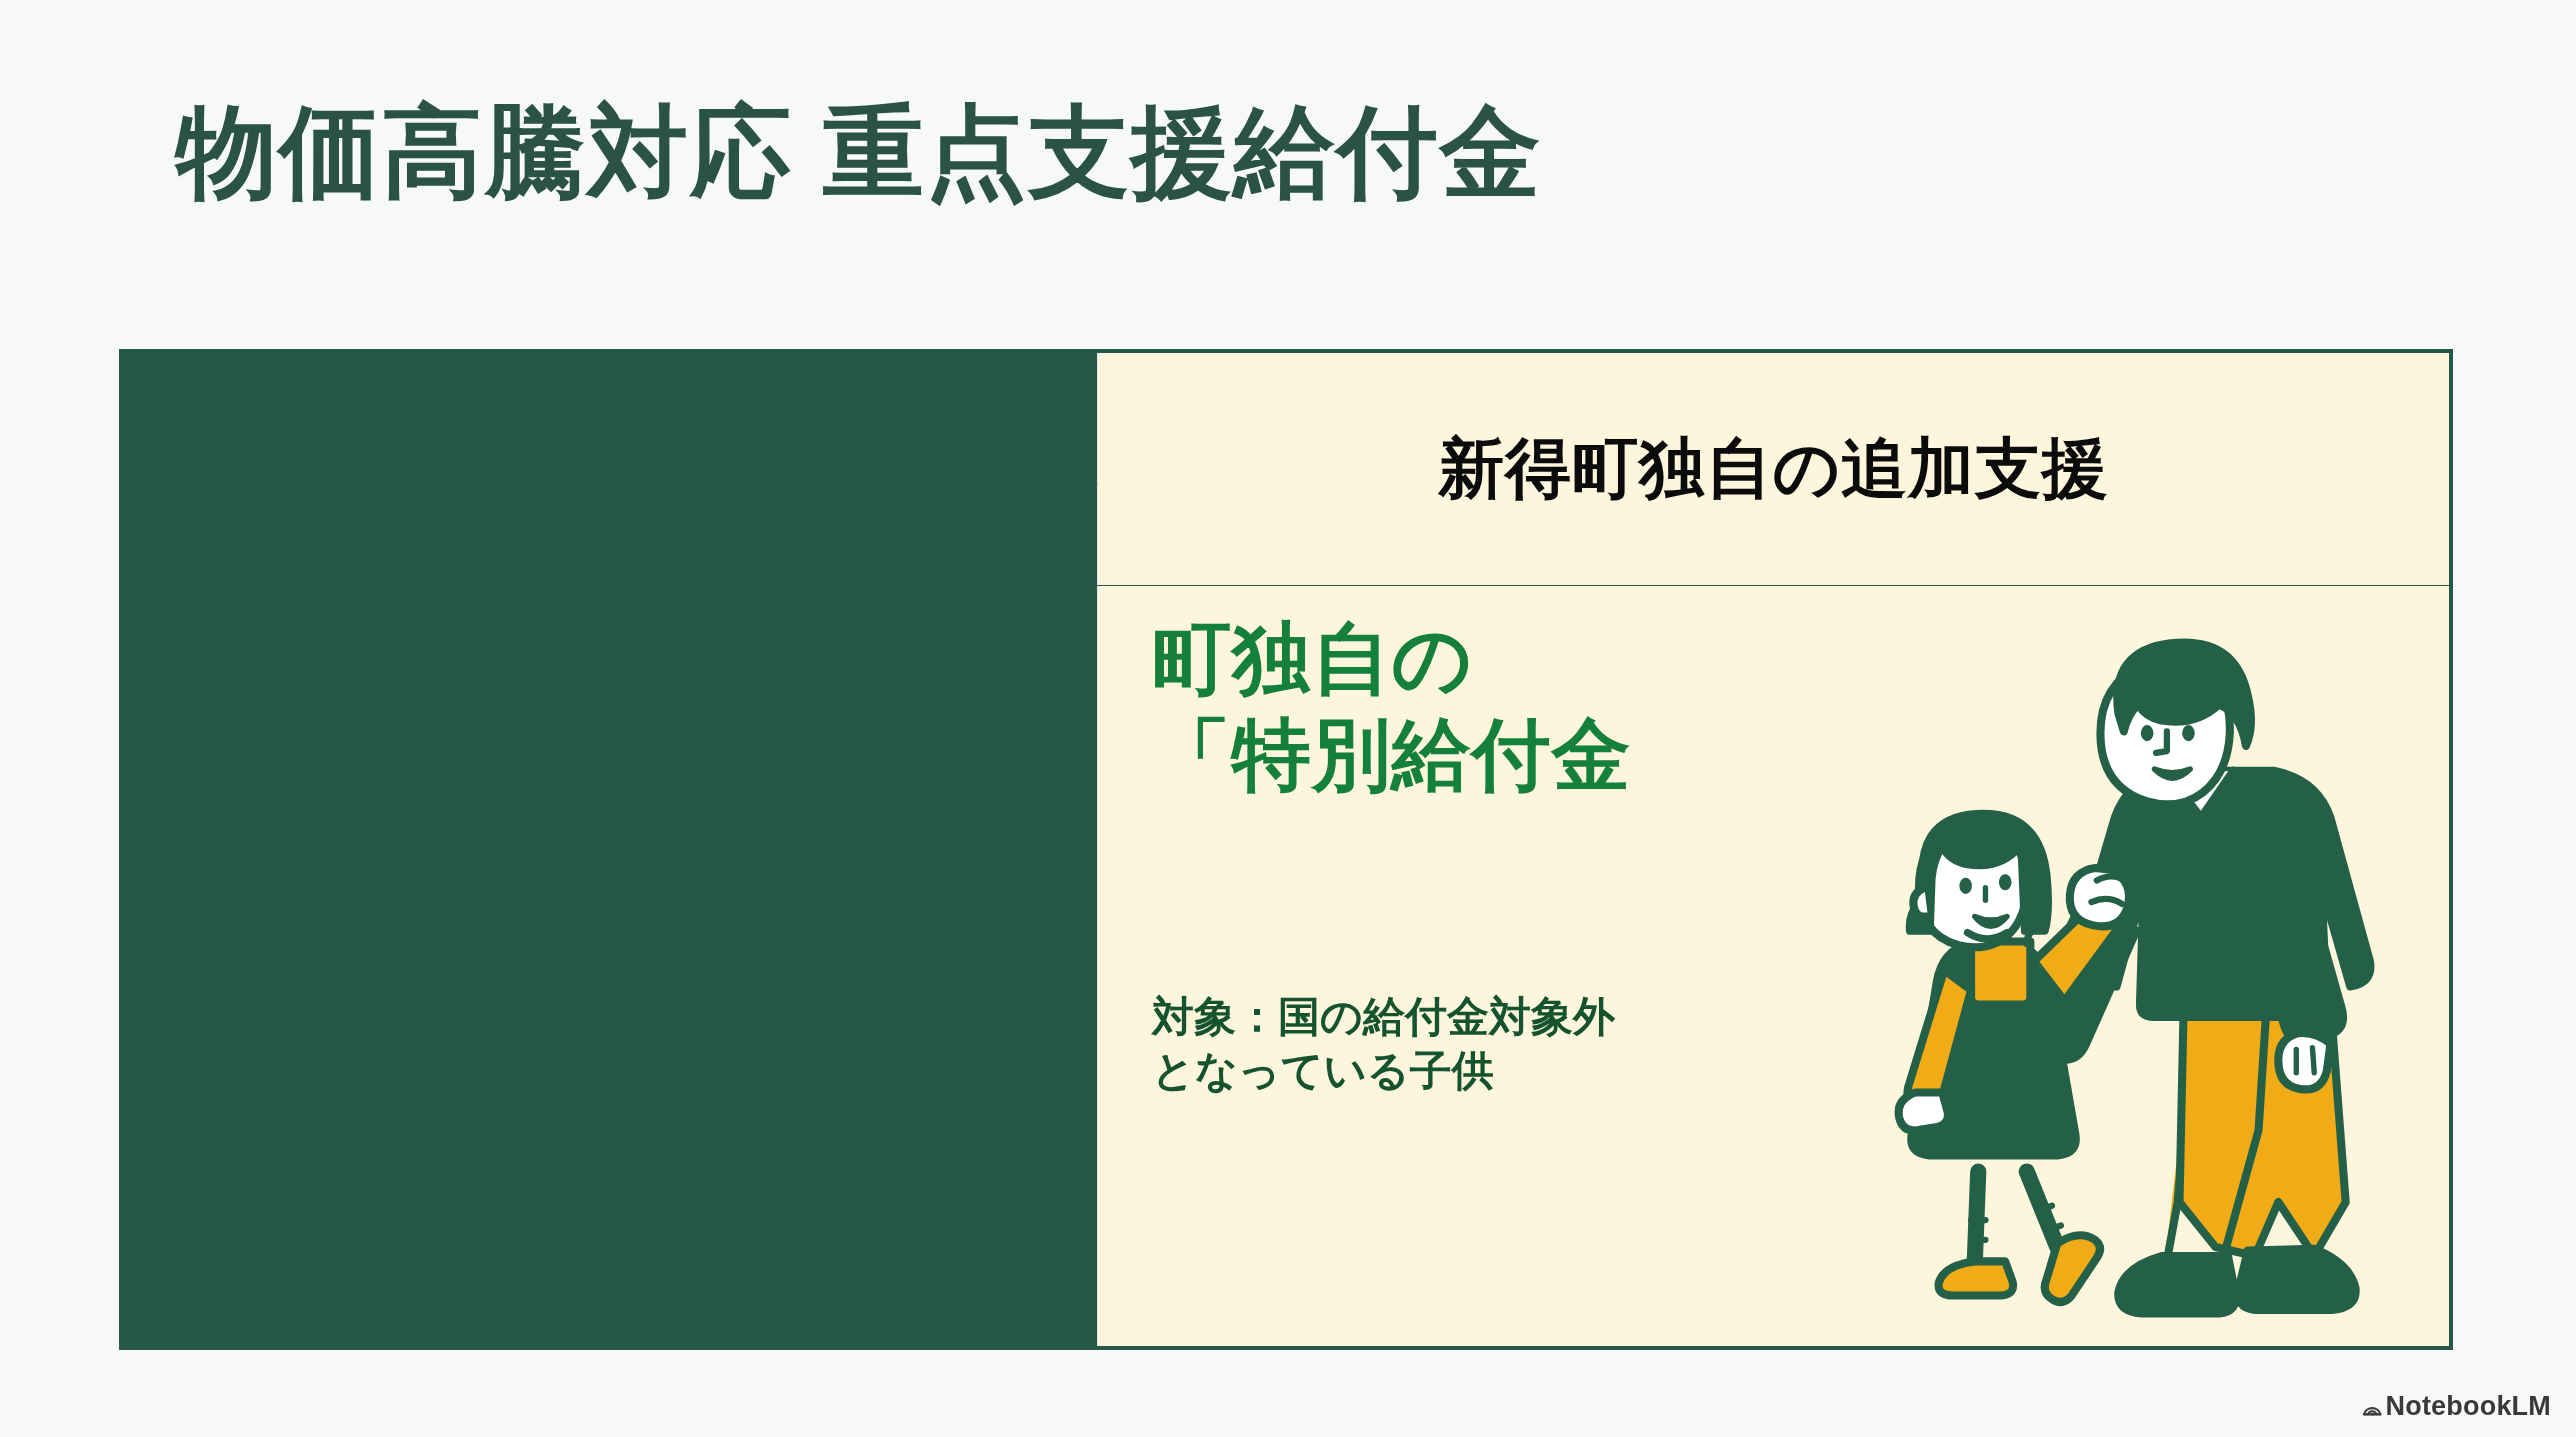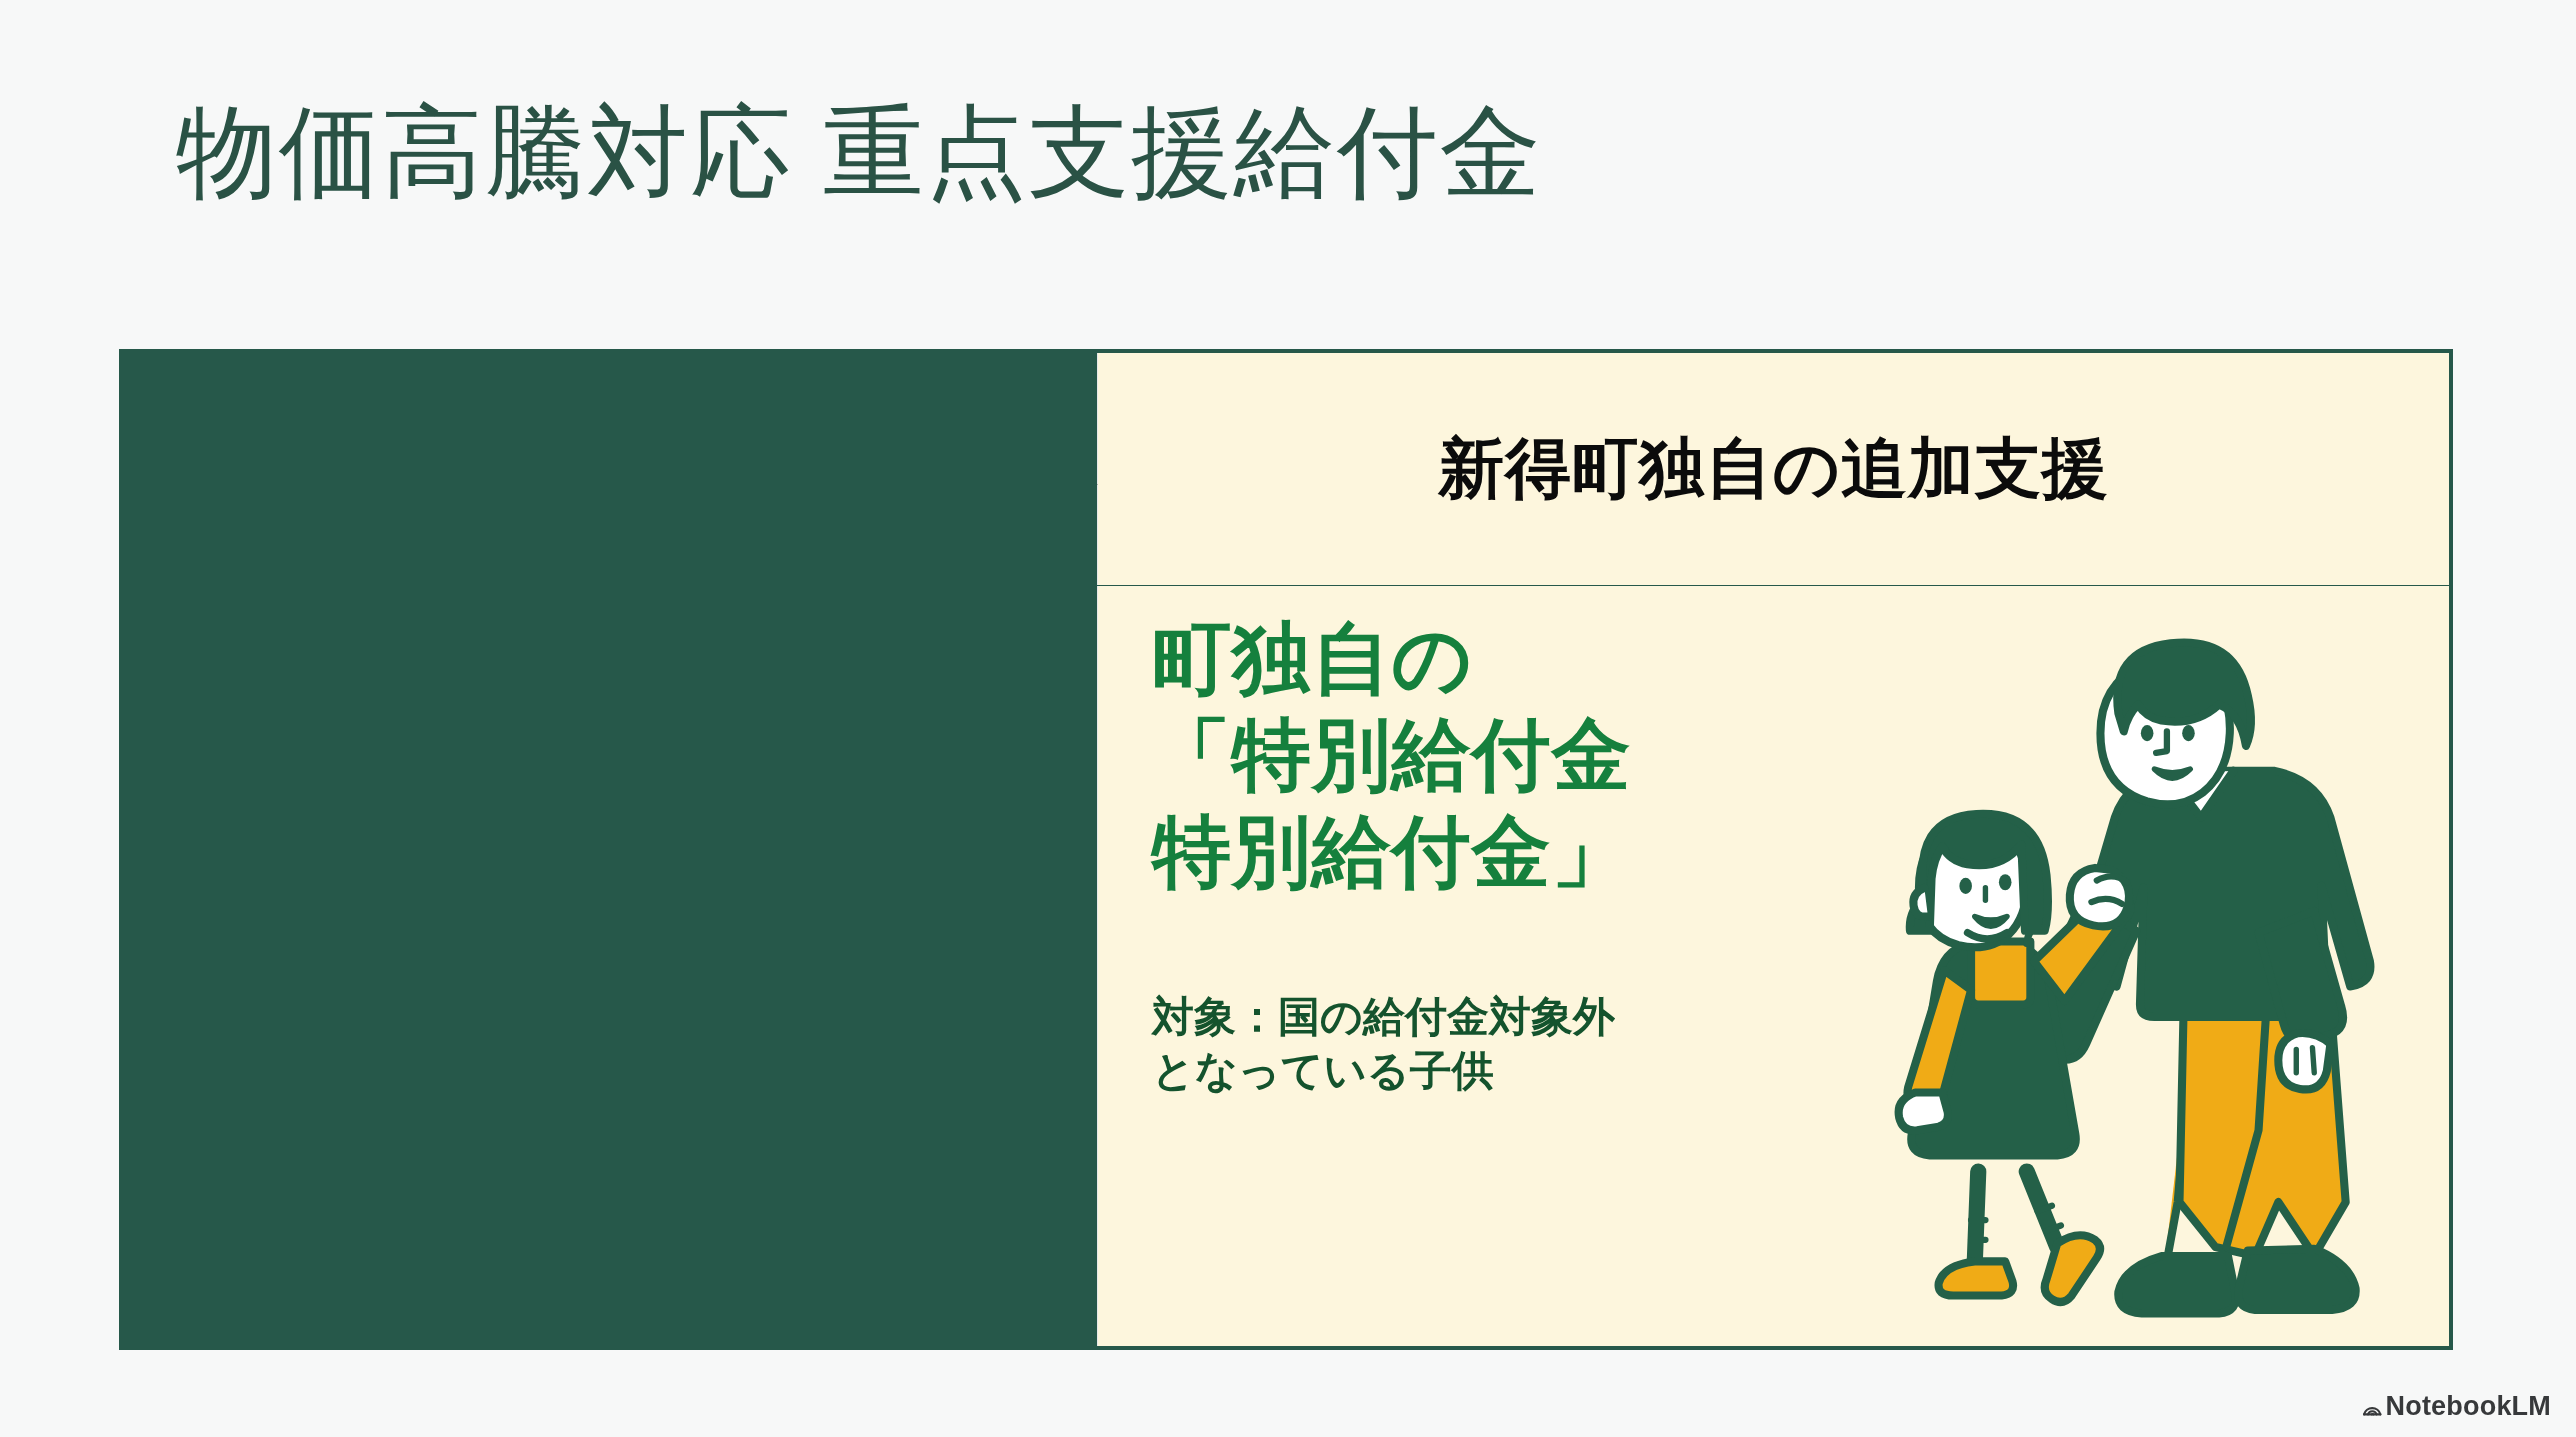--- a/index.html
+++ b/index.html
@@ -14,21 +14,21 @@
     overflow: hidden;
     position: relative;
   }
 
   
   #slide-title {
     position: absolute;
     left: 176px;
     top: 97px;
     font-size: 101px;
-    font-weight: 400;
+    font-weight: 700;
     color: #2a5245;
     letter-spacing: 1.8px;
     line-height: 1.1;
     white-space: nowrap;
   }
 
   
   #comparison-table {
     position: absolute;
     left: 119px;
@@ -177,21 +177,20 @@
         
       </li>
     </ul>
   </div>
 
   <div class="cell cream" id="town-body">
 
     <div id="town-highlight">
       <div>町独自の</div>
       <div>「特別給付金</div>
-      <div>特別給付金」</div>
     </div>
 
     <div id="town-target">
       <div>対象：国の給付金対象外</div>
       <div>となっている子供</div>
     </div>
 
     <svg id="family-illustration" viewBox="0 0 620 800" xmlns="http://www.w3.org/2000/svg">
       <g fill="none" stroke="#246048" stroke-width="9" stroke-linecap="round" stroke-linejoin="round">
 

